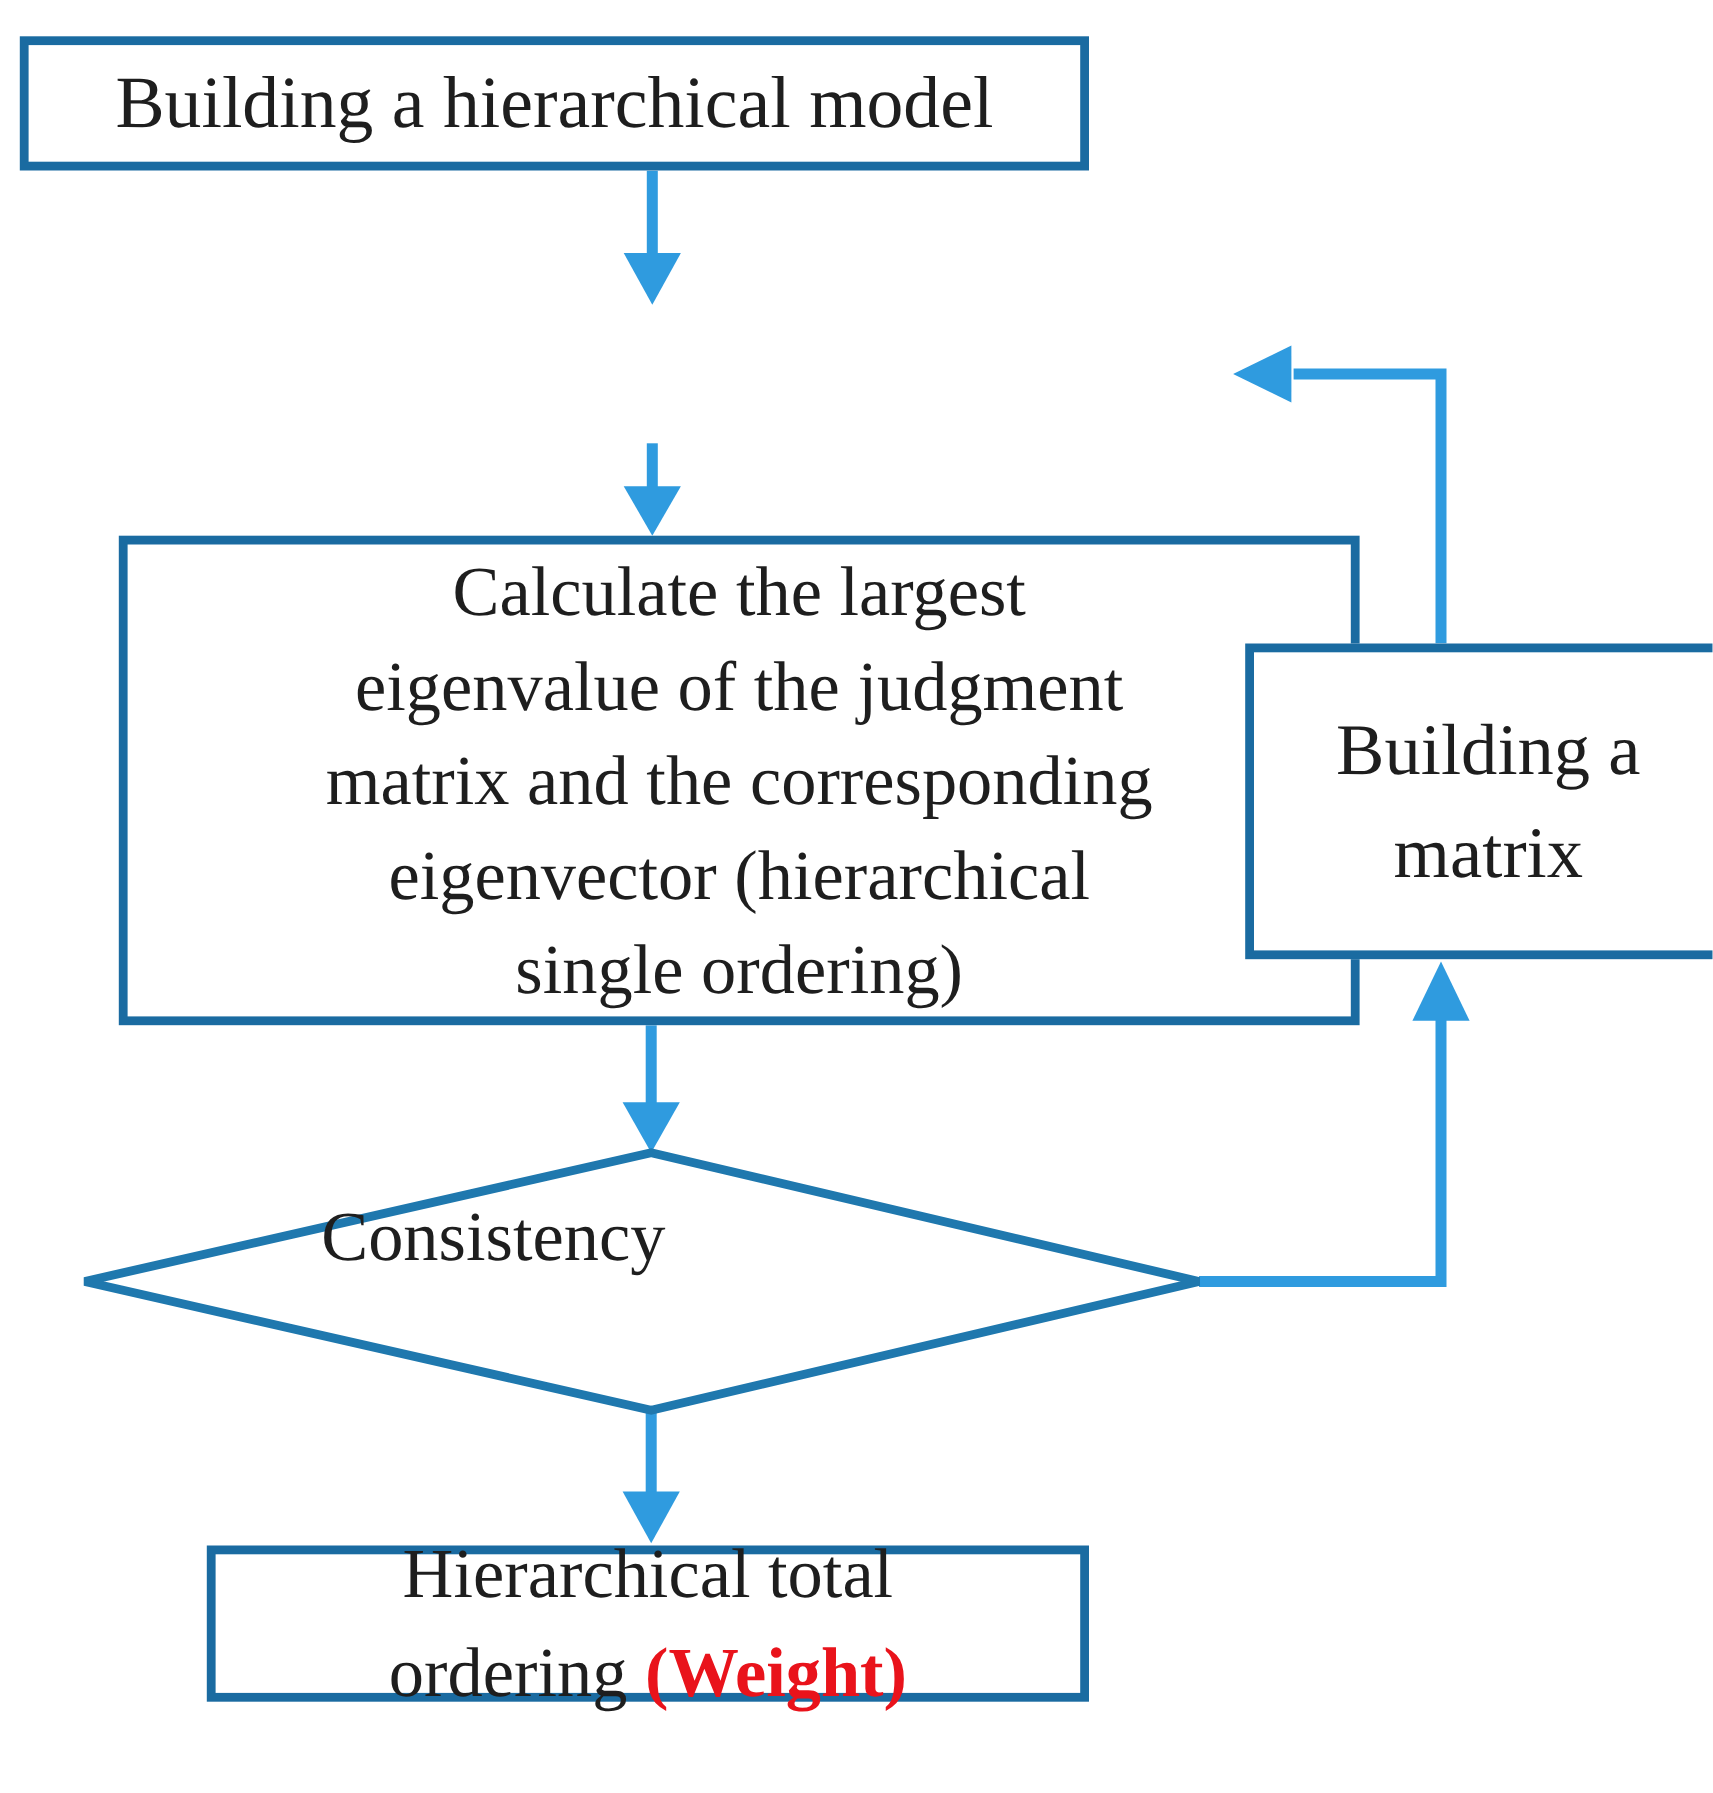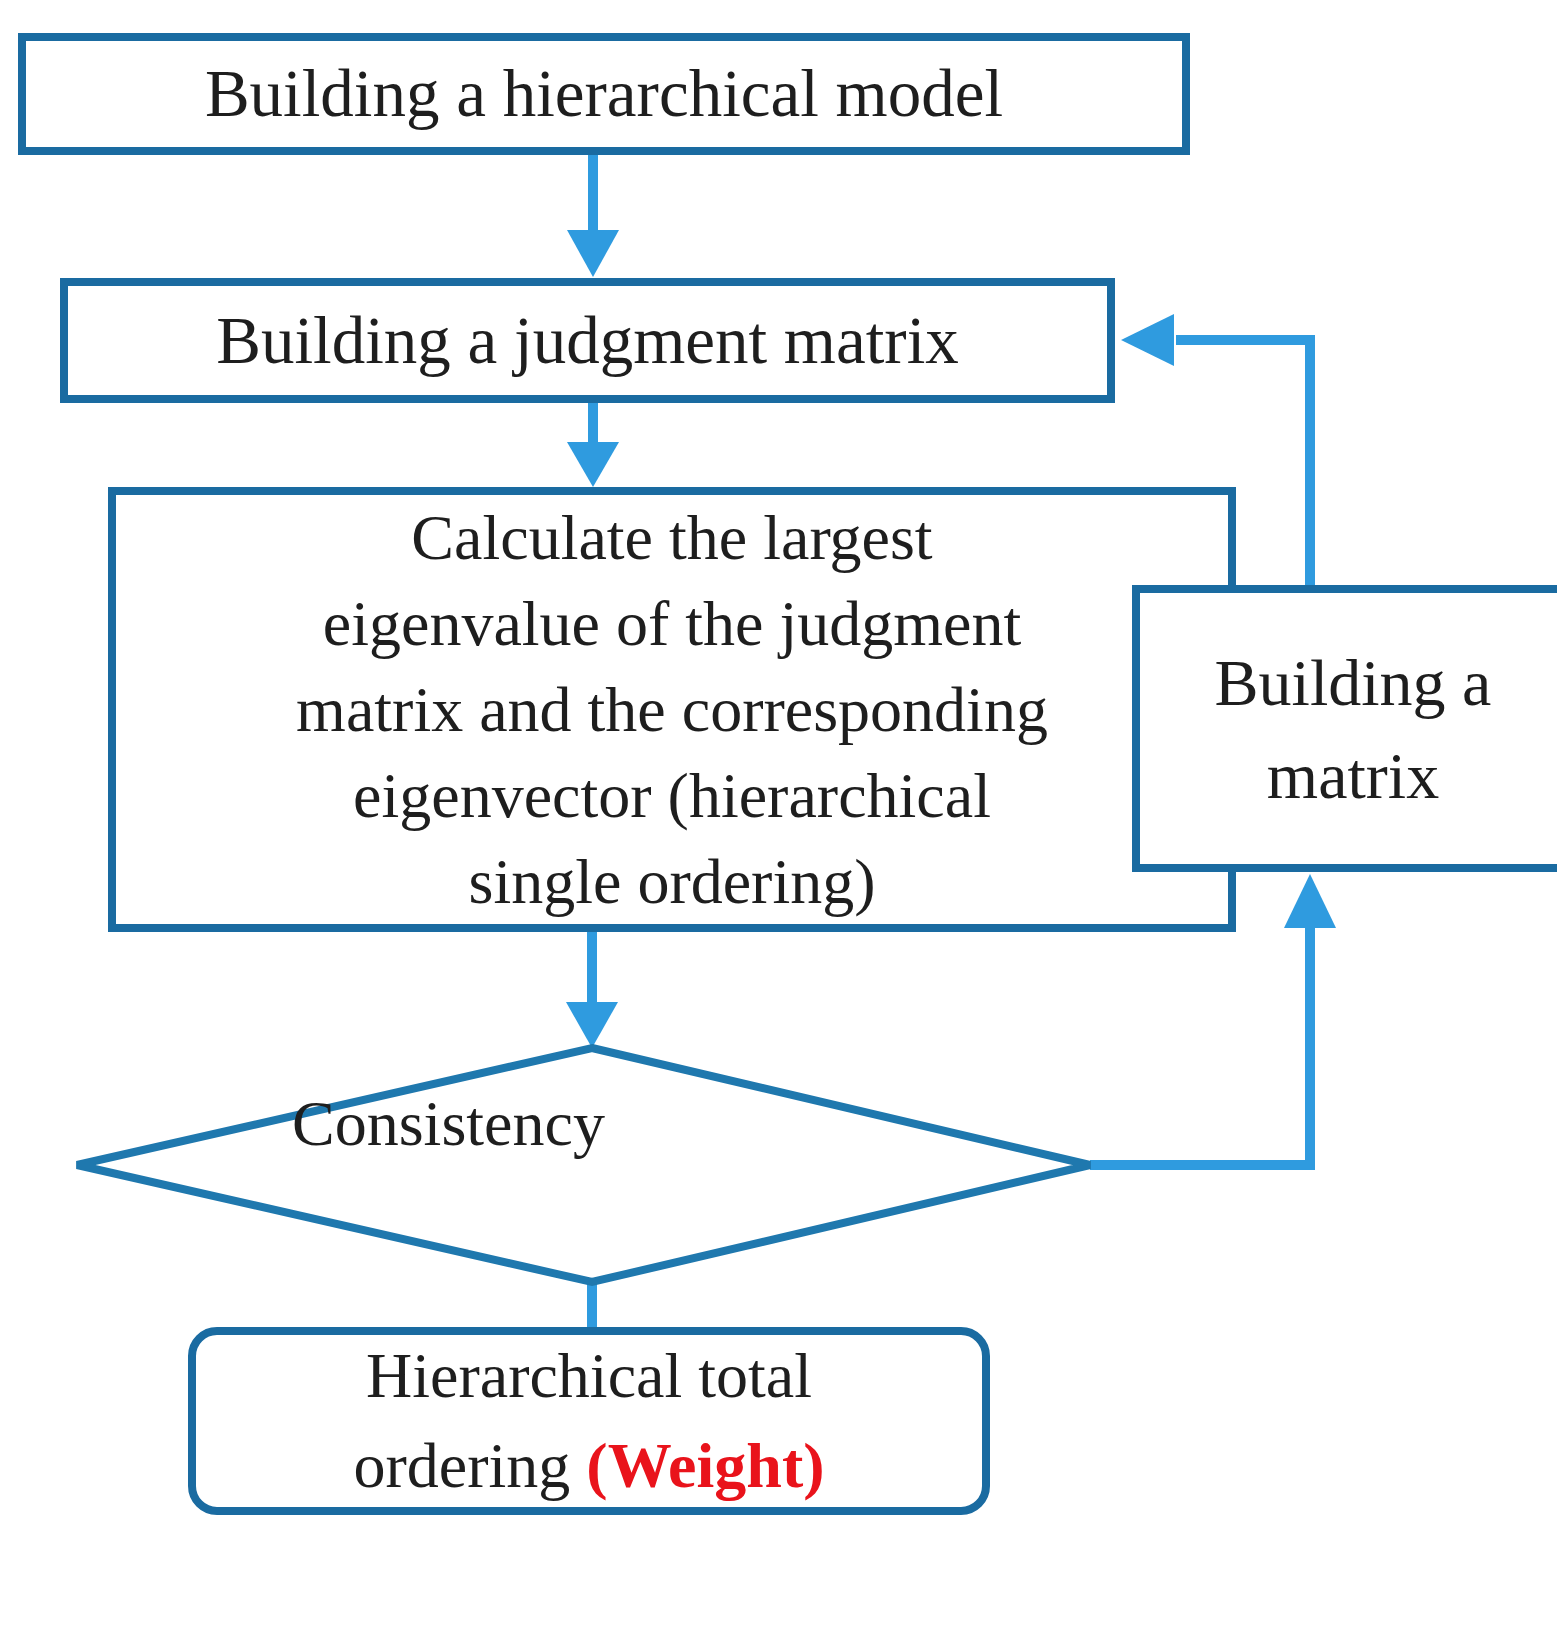--- a/index.html
+++ b/index.html
@@ -68,27 +68,24 @@
 
     <polyline points="1090,1165 1310,1165 1310,926" fill="none" stroke="#2f9bdf" stroke-width="10"></polyline>
     <polygon points="1284,928 1336,928 1310,874" fill="#2f9bdf"></polygon>
 
     <polyline points="1310,585 1310,340 1176,340" fill="none" stroke="#2f9bdf" stroke-width="10"></polyline>
     <polygon points="1174,314 1174,366 1121,340" fill="#2f9bdf"></polygon>
 
     <polygon points="592,1048 1090,1165 592,1282 77,1165" fill="#ffffff" stroke="#1f78ae" stroke-width="8"></polygon>
   </svg>
 
-  <div class="node" style="left:18px;top:33px;width:1172px;height:122px;">
+  <div class="node" style="left:18px;top:33px;width:972px;height:122px;">
     <span class="lbl">Building a hierarchical model</span>
   </div>
 
-  <div class="node" style="left:60px;top:278px;width:1055px;height:125px;">
-    <span class="lbl">Building a judgment matrix</span>
-  </div>
 
   <div class="node" style="left:108px;top:487px;width:1128px;height:445px;">
     <div class="lbl-multi">
       <span class="line">Calculate the largest</span>
       <span class="line">eigenvalue of the judgment</span>
       <span class="line">matrix and the corresponding</span>
       <span class="line">eigenvector (hierarchical</span>
       <span class="line">single ordering)</span>
     </div>
   </div>
@@ -97,21 +94,21 @@
     <div class="lbl-side">
       <span class="line">Building a</span>
       <span class="line">matrix</span>
     </div>
   </div>
 
   <div class="diamond-label">
     <span class="line">Consistency</span>
   </div>
 
-  <div class="node" style="left:188px;top:1327px;width:802px;height:188px;border-radius:29px;">
+  <div class="node" style="left:188px;top:1405px;width:802px;height:142px;">
     <div class="lbl-bottom">
       <span class="line">Hierarchical total</span>
       <span class="line">
         <span>ordering</span>
         <span class="red">(Weight)</span>
       </span>
     </div>
   </div>
 
 </div>

